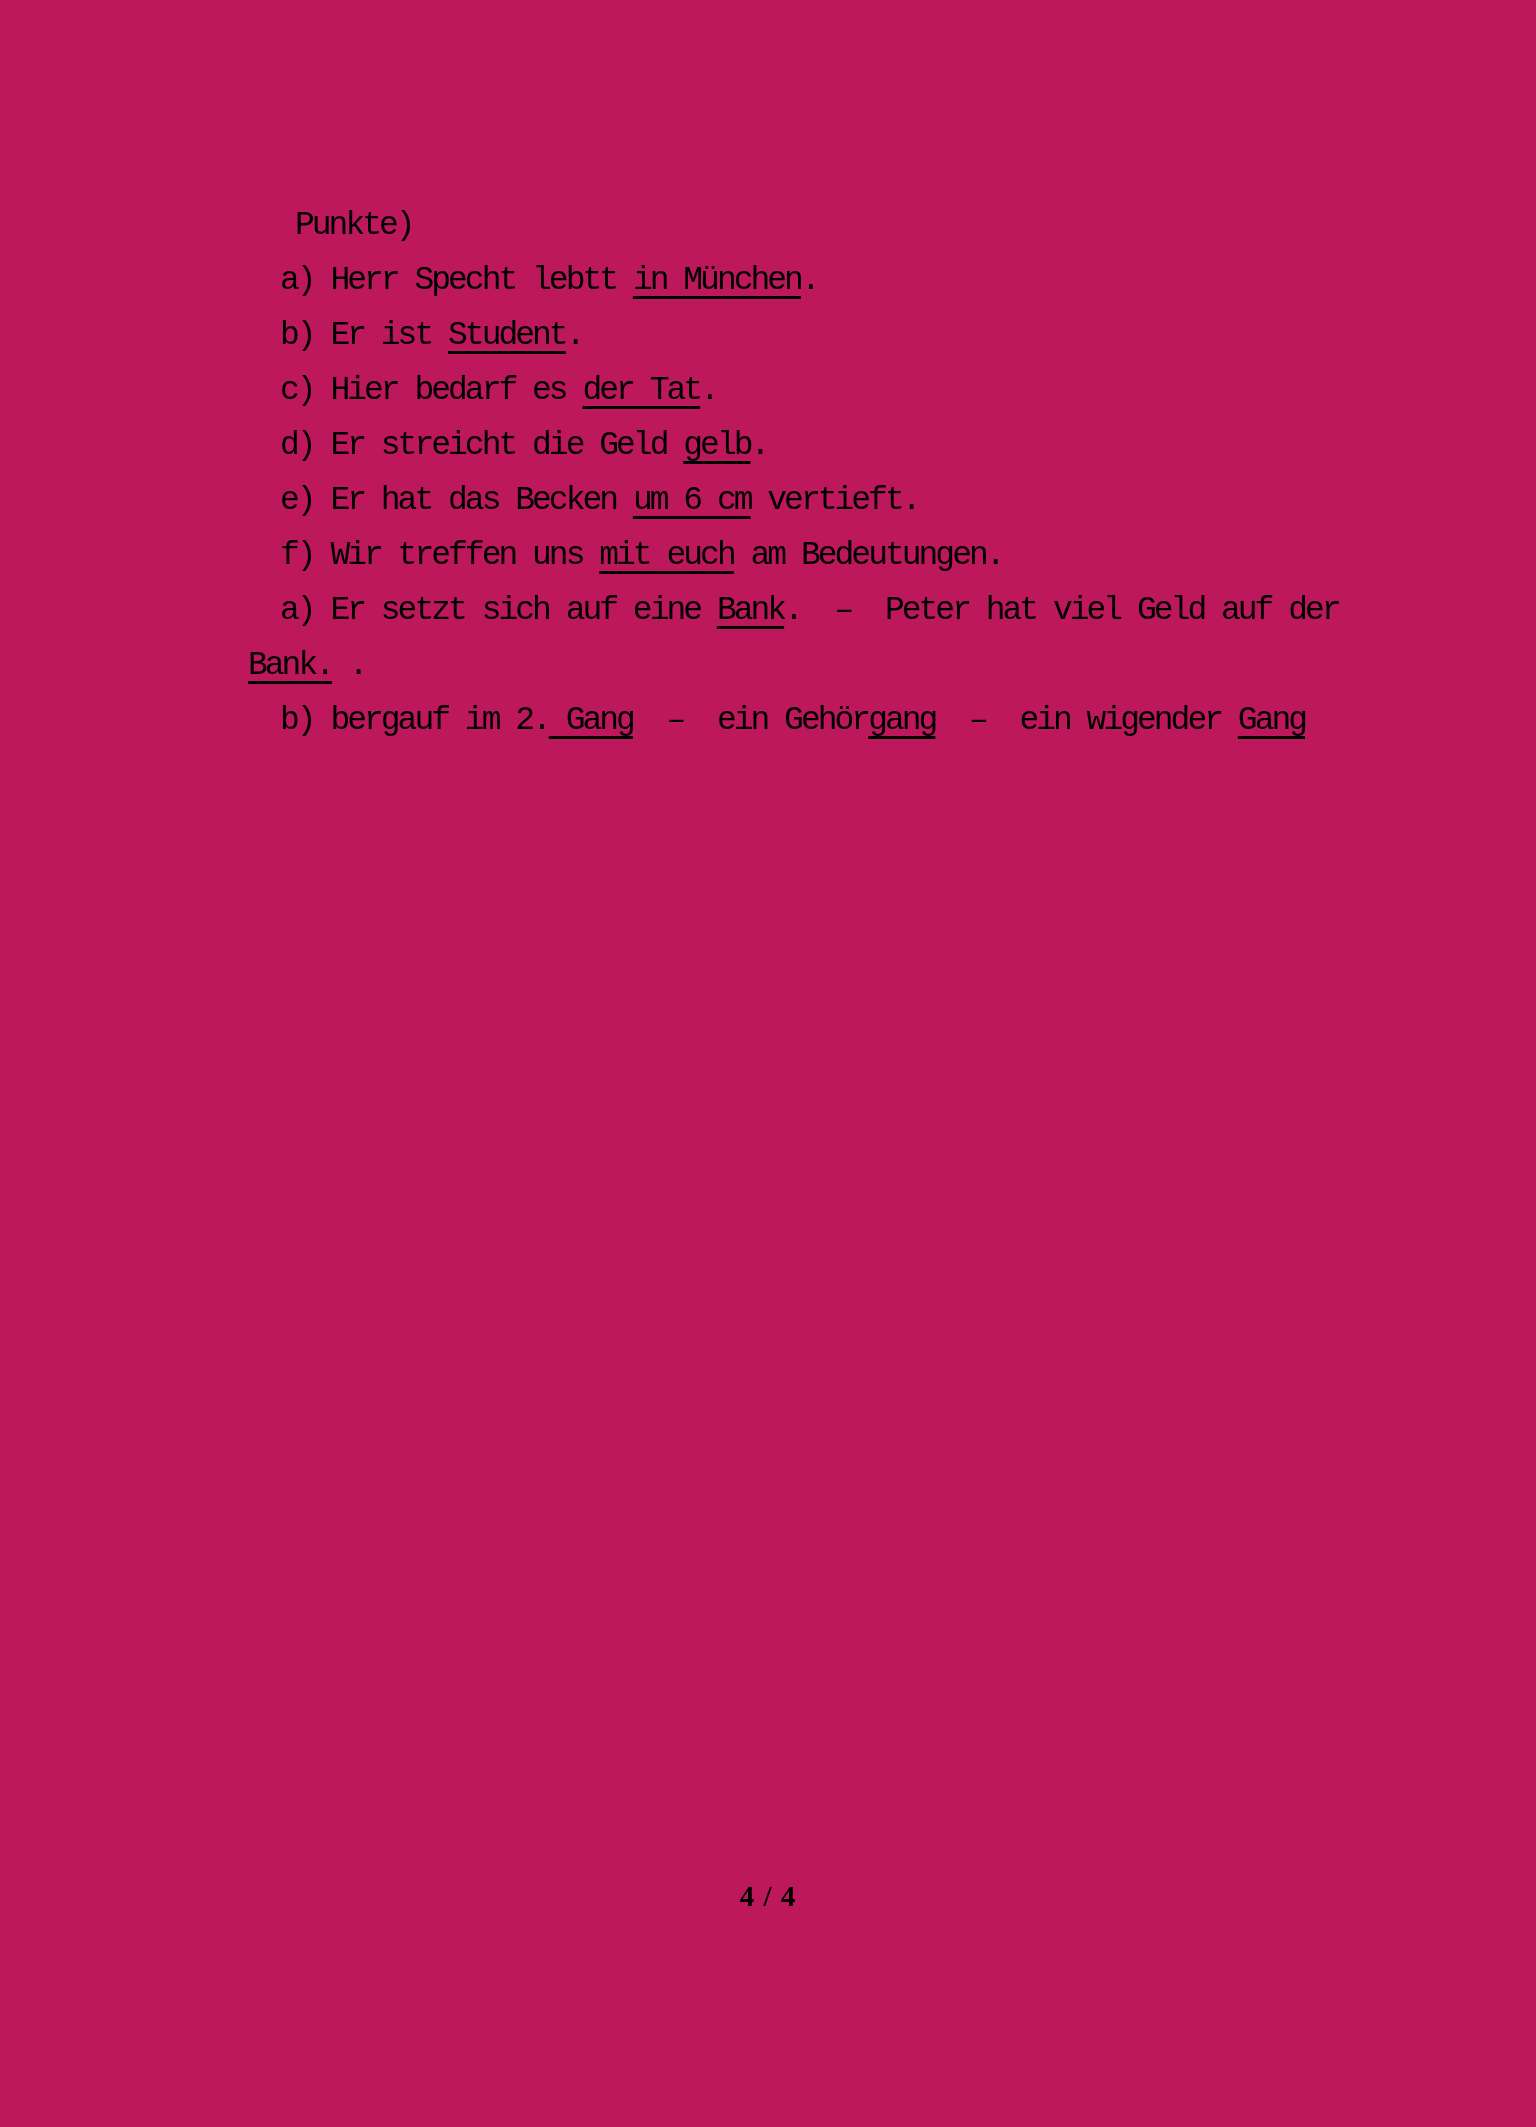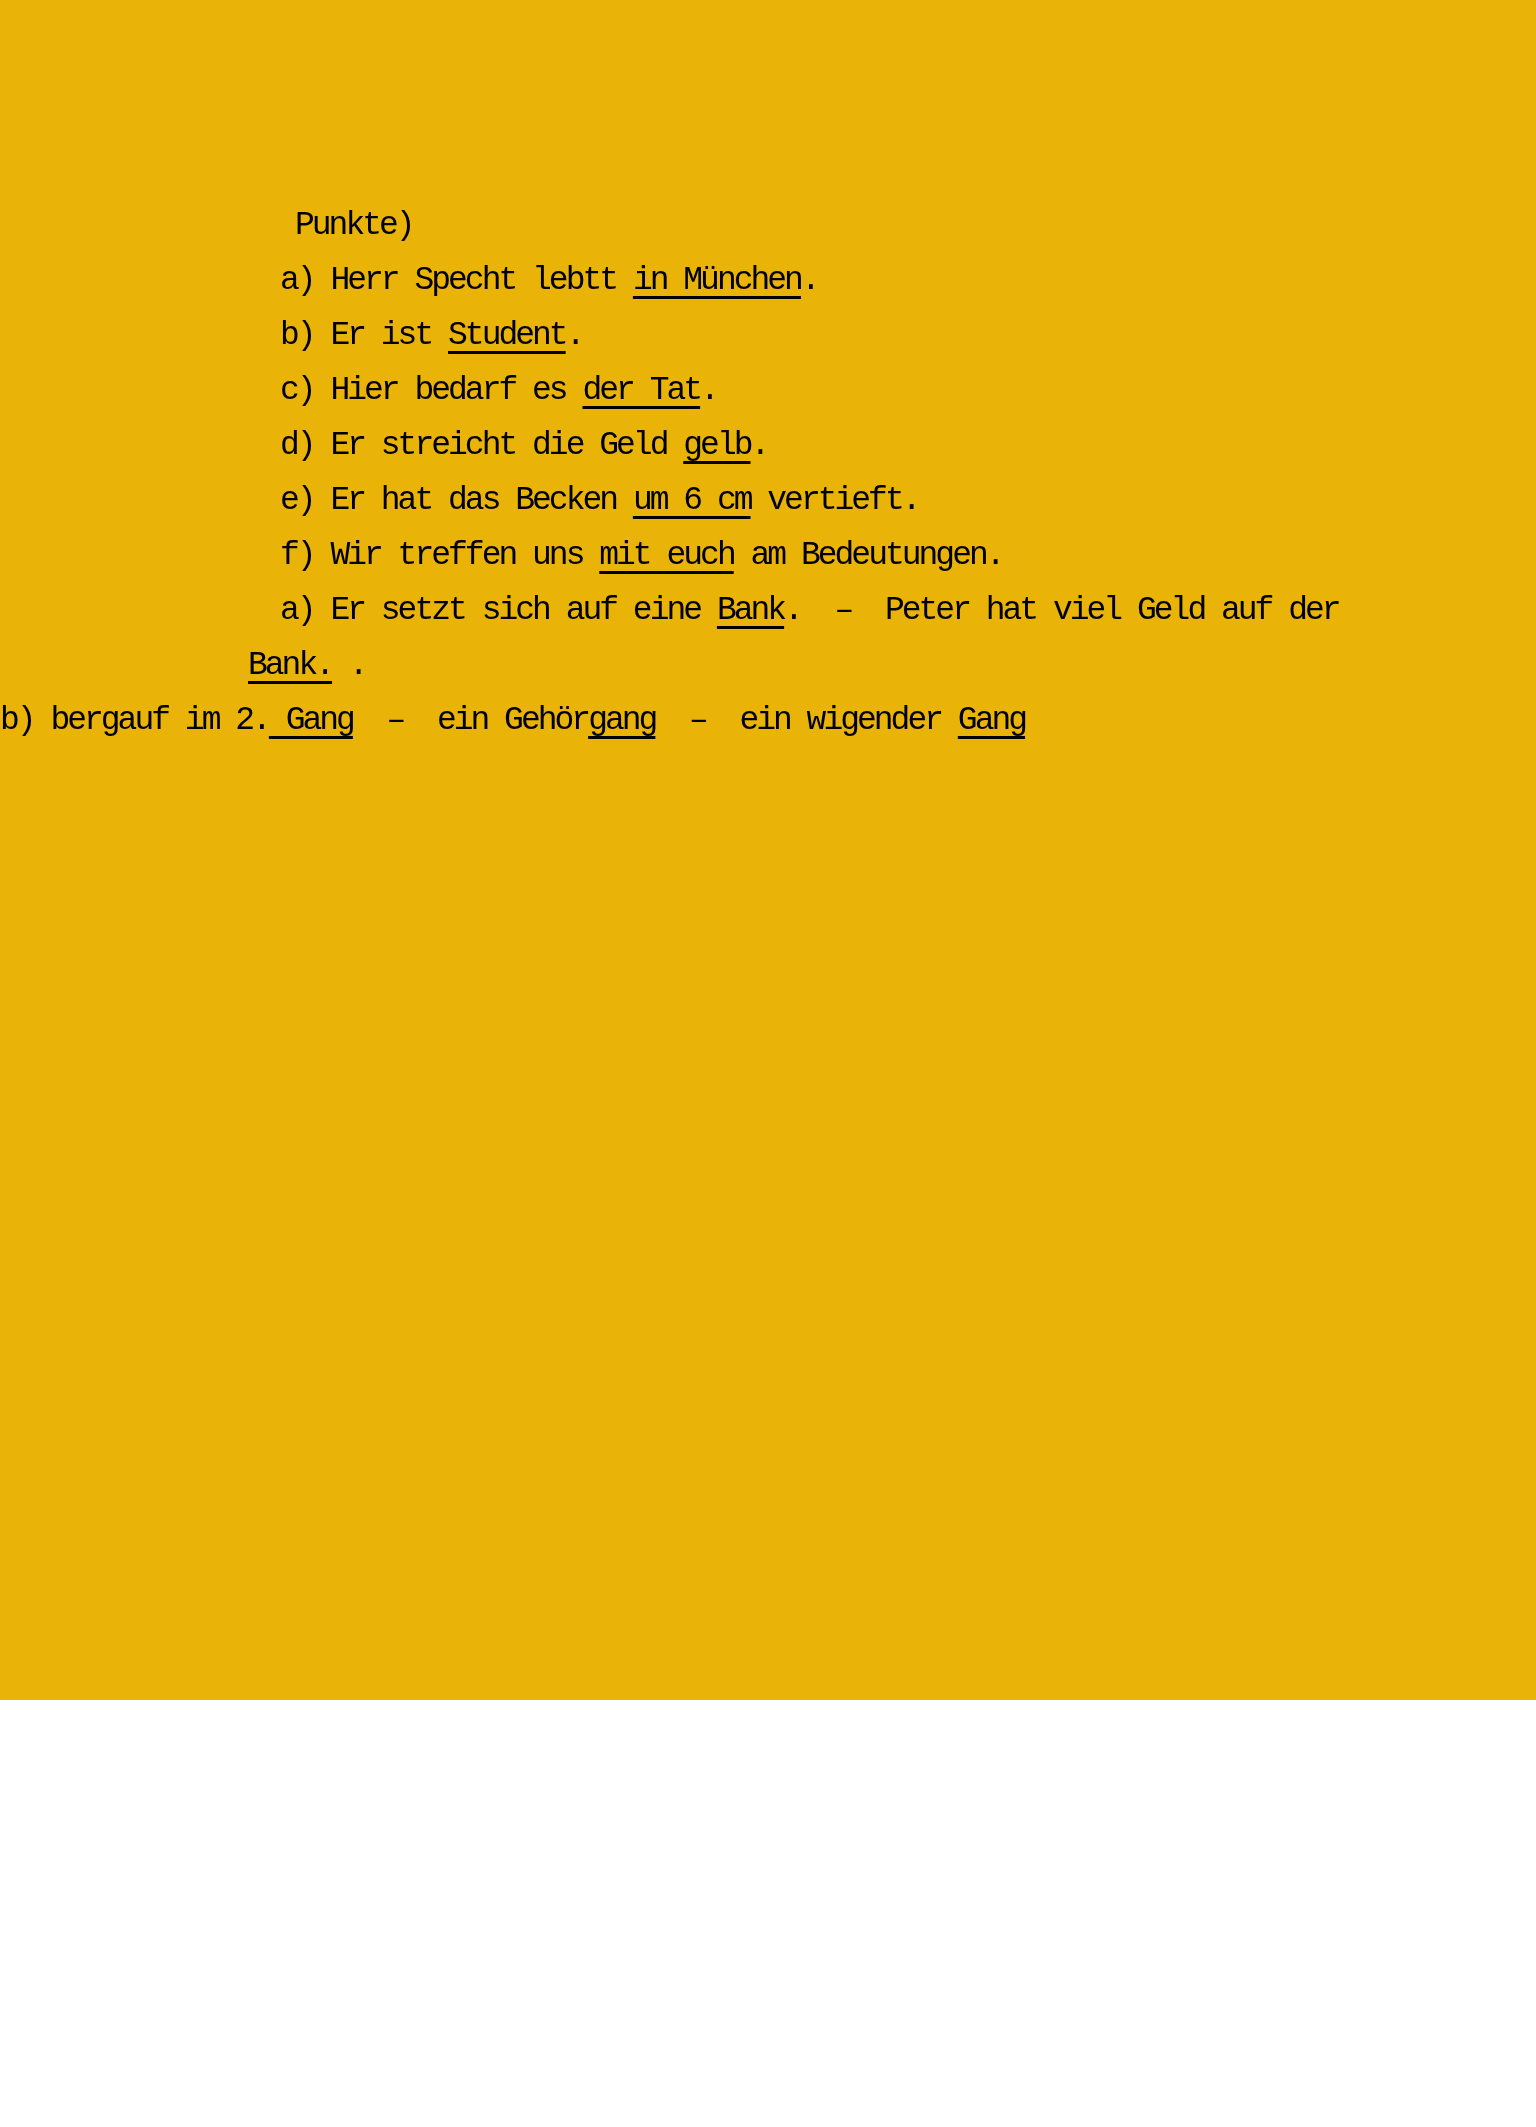--- a/index.html
+++ b/index.html
@@ -3,22 +3,22 @@
 <meta charset="utf-8">
 <style>
   html, body {
     margin: 0;
     padding: 0;
     background: #ffffff;
   }
   .page {
     position: relative;
     width: 1536px;
-    height: 1700px;
-    background: #eab308;
+    height: 2127px;
+    background: #be185d;
     overflow: hidden;
   }
   .doc {
     position: absolute;
     top: 198px;
     left: 0;
     width: 100%;
   }
   .line {
     height: 55px;
@@ -54,16 +54,16 @@
   <section class="doc">
       <div class="line" style="padding-left: 295px;"><span>Punkte)</span></div>
       <div class="line" style="padding-left: 280px;"><span>a) Herr Specht lebtt </span><span class="u">in München</span><span>.</span></div>
       <div class="line" style="padding-left: 280px;"><span>b) Er ist </span><span class="u">Student</span><span>.</span></div>
       <div class="line" style="padding-left: 280px;"><span>c) Hier bedarf es </span><span class="u">der Tat</span><span>.</span></div>
       <div class="line" style="padding-left: 280px;"><span>d) Er streicht die Geld </span><span class="u">gelb</span><span>.</span></div>
       <div class="line" style="padding-left: 280px;"><span>e) Er hat das Becken </span><span class="u">um 6 cm</span><span> vertieft.</span></div>
       <div class="line" style="padding-left: 280px;"><span>f) Wir treffen uns </span><span class="u">mit euch</span><span> am Bedeutungen.</span></div>
       <div class="line" style="padding-left: 280px;"><span>a) Er setzt sich auf eine </span><span class="u">Bank</span><span>.  –  Peter hat viel Geld auf der</span></div>
       <div class="line" style="padding-left: 248px;"><span class="u">Bank.</span><span> .</span></div>
-      <div class="line" style=""><span>b) bergauf im 2.</span><span class="u"> Gang</span><span>  –  ein Gehör</span><span class="u">gang</span><span>  –  ein wigender </span><span class="u">Gang</span></div>
+      <div class="line" style="padding-left: 280px;"><span>b) bergauf im 2.</span><span class="u"> Gang</span><span>  –  ein Gehör</span><span class="u">gang</span><span>  –  ein wigender </span><span class="u">Gang</span></div>
     </section>
   <div class="footer">4 / 4</div>
 </main>
 
 </body></html>

